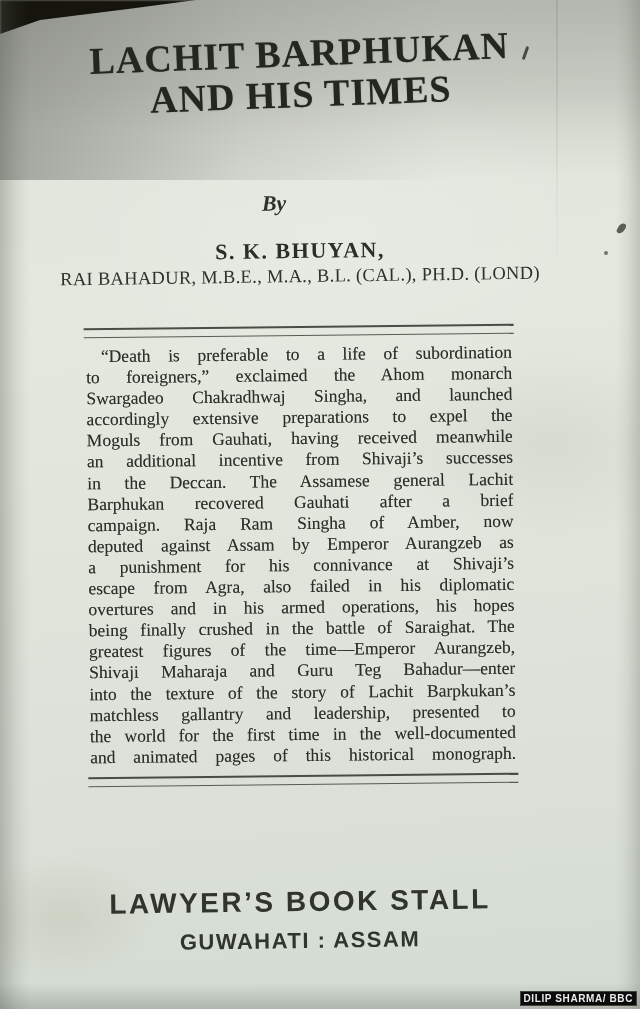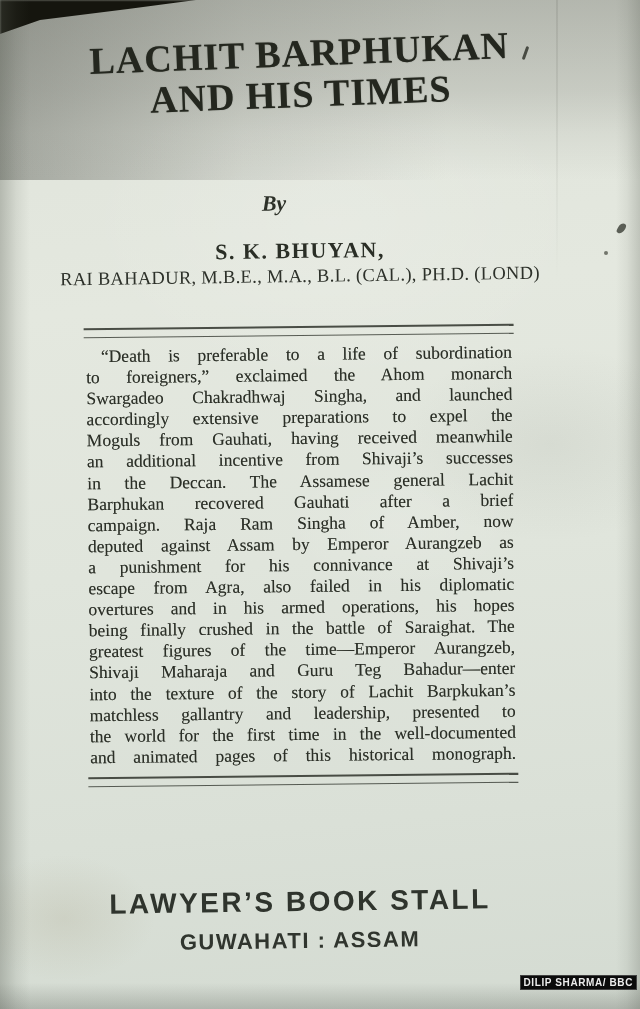--- a/index.html
+++ b/index.html
@@ -72,21 +72,21 @@
 
   .publisher-name { position:absolute; top:886px; left:0; width:100%; text-align:center;
     transform:rotate(-0.8deg);
     font-family:"Liberation Sans", sans-serif; font-weight:bold;
     font-size:28px; letter-spacing:2.5px; color:#2f342d; }
   .publisher-location { position:absolute; top:928px; left:0; width:100%; text-align:center;
     transform:rotate(-0.8deg);
     font-family:"Liberation Sans", sans-serif; font-weight:bold;
     font-size:22px; letter-spacing:1.5px; color:#30352e; }
 
-  .photo-credit { position:absolute; right:3px; bottom:19px;
+  .photo-credit { position:absolute; right:3px; bottom:3px;
     background:#0b0b0b; color:#ececec;
     font-family:"Liberation Sans", sans-serif; font-weight:bold;
     font-size:10px; letter-spacing:.6px; padding:2px 4px;
     box-shadow:0 0 0 1px rgba(230,230,230,.25) inset; }
 
   .speck1 { position:absolute; left:618px; top:223px; width:7px; height:11px;
     background:#3a3d35; border-radius:60% 40% 70% 30%; transform:rotate(28deg); opacity:.8; }
   .speck2 { position:absolute; left:604px; top:251px; width:4px; height:4px;
     background:#41443b; border-radius:50%; opacity:.7; }
 </style>

